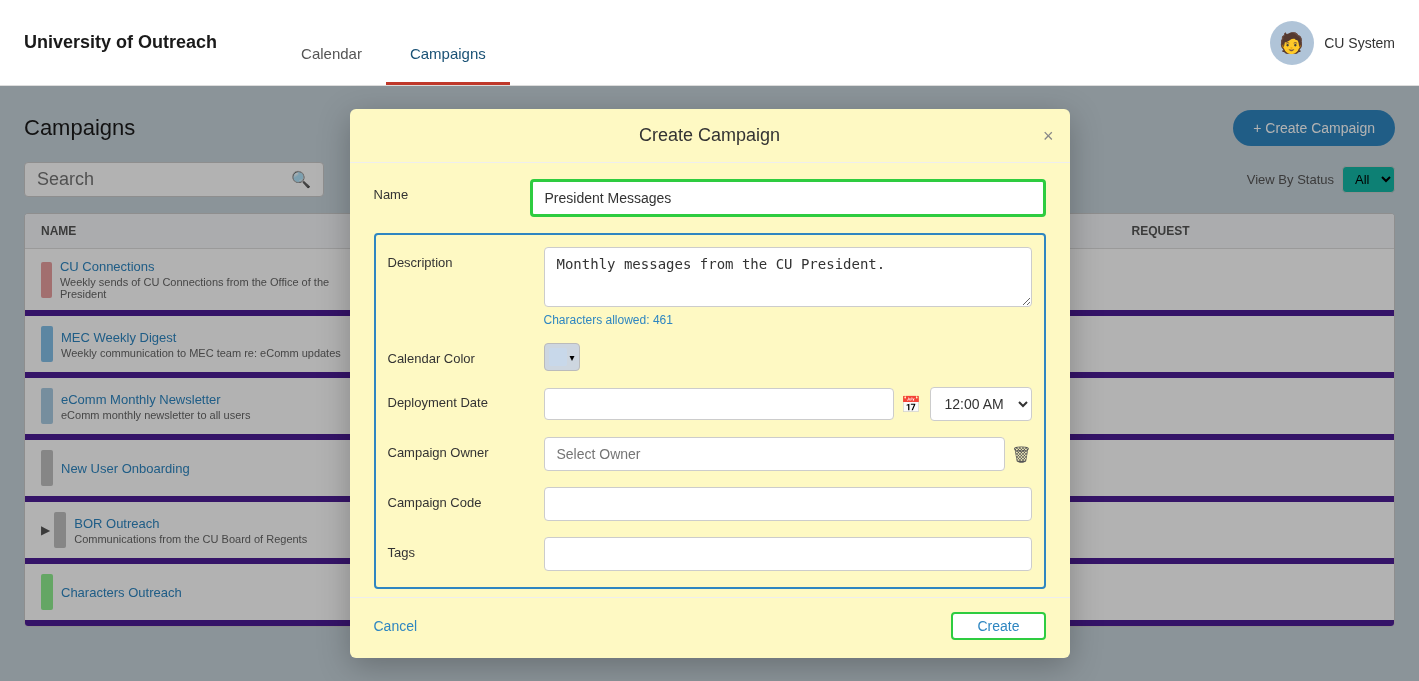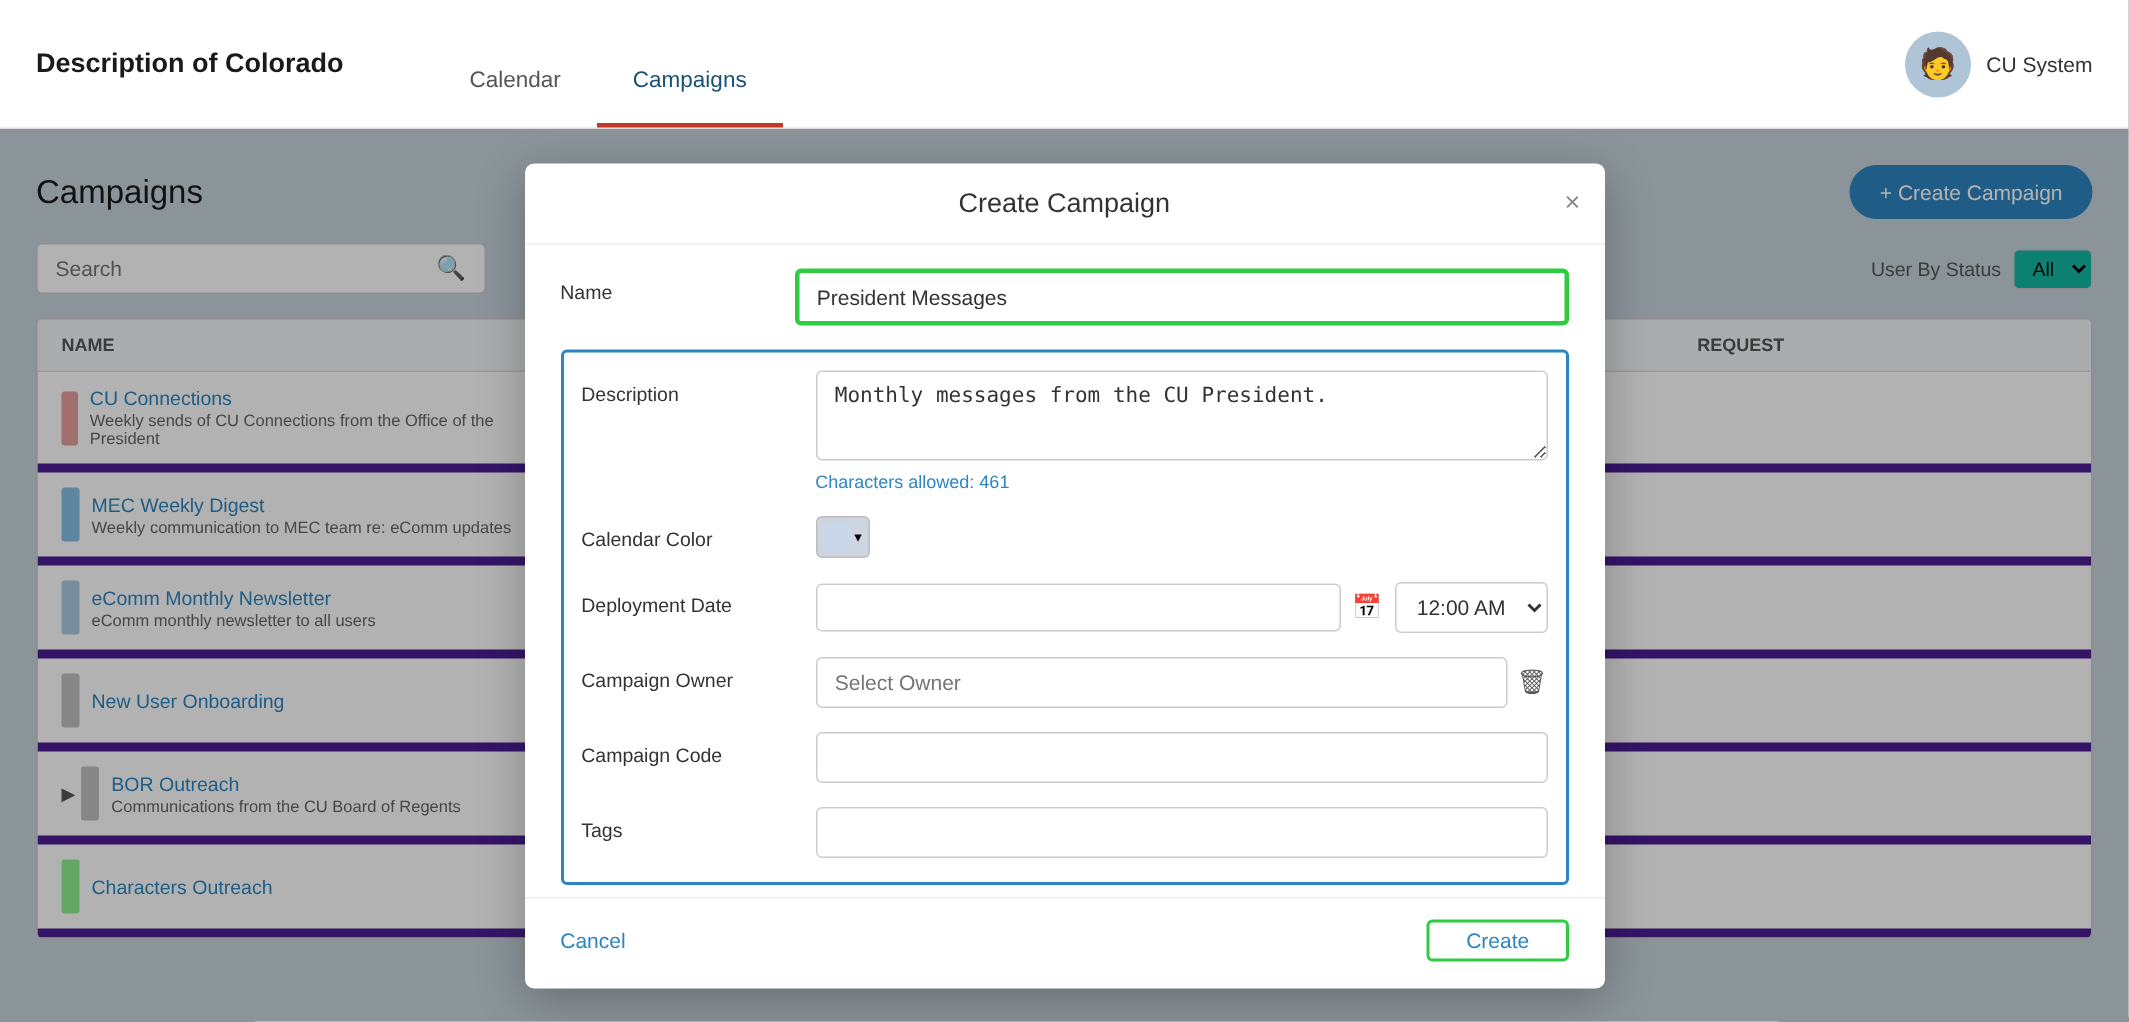--- a/index.html
+++ b/index.html
@@ -99,21 +99,21 @@
       border-radius: 4px;
       padding: 6px 12px;
       width: 300px;
       display: flex;
       align-items: center;
       margin-bottom: 8px;
     }
     .search-bar input {
       border: none;
       outline: none;
-      font-size: 14px;
+      font-size: 18px;
       flex: 1;
       color: #333;
     }
     .search-icon-svg { color: #888; }
 
     
     .campaigns-table {
       background: #fff;
       width: 100%;
       border-collapse: collapse;
@@ -180,21 +180,21 @@
       height: 100%;
       background: rgba(0,0,0,0.3);
       z-index: 100;
       display: flex;
       align-items: center;
       justify-content: center;
     }
 
     
     .modal {
-      background: #ffffff;
+      background: #fef9c3;
       border-radius: 6px;
       width: 720px;
       box-shadow: 0 8px 32px rgba(0,0,0,0.25);
       overflow: hidden;
     }
     .modal-header {
       padding: 16px 24px;
       text-align: center;
       font-size: 18px;
       color: #333;
@@ -349,21 +349,21 @@
       padding: 4px 24px;
       font-size: 14px;
       cursor: pointer;
       font-weight: 500;
     }
   </style>
 </head>
 <body>
 
 <div class="top-nav">
-  <div class="top-nav-logo">Description of Colorado</div>
+  <div class="top-nav-logo">University of Outreach</div>
   <nav class="top-nav-links">
     <a class="nav-link">Calendar</a>
     <a class="nav-link active">Campaigns</a>
   </nav>
   <div class="top-nav-right">
     <div class="avatar-circle">🧑</div>
     <span class="user-name">CU System</span>
   </div>
 </div>
 
@@ -373,21 +373,21 @@
     <h1 class="page-title">Campaigns</h1>
     <button class="create-btn">+ Create Campaign</button>
   </div>
 
   <div style="display:flex; justify-content:space-between; align-items:center; margin-bottom:8px;">
     <div class="search-bar">
       <input type="text" placeholder="Search" style="">
       <span class="search-icon-svg">🔍</span>
     </div>
     <div class="status-filter">
-      <span>User By Status</span>
+      <span>View By Status</span>
       <select class="status-select">
         <option>All</option>
       </select>
     </div>
   </div>
 
   <div class="table-wrapper">
     <table class="campaigns-table">
       <thead>
         <tr>

